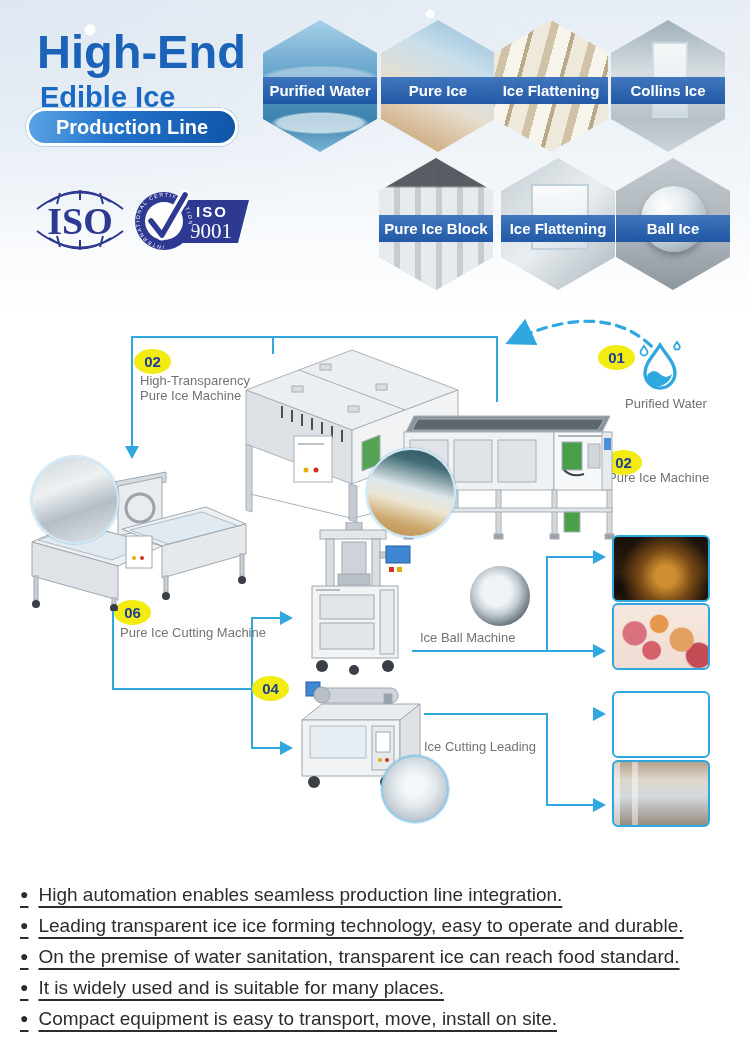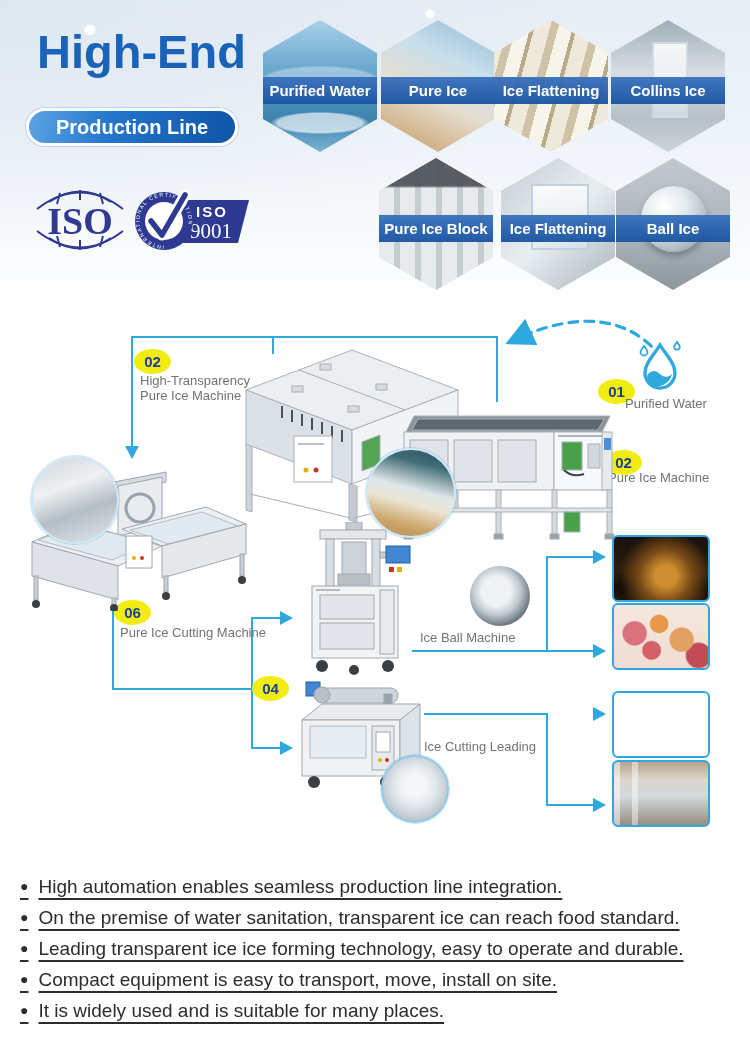--- a/index.html
+++ b/index.html
@@ -97,34 +97,35 @@
       linear-gradient(180deg,#f6e8de 0%,#f0dcd2 100%);}
   .p3{top:691px;background:
       radial-gradient(circle at 50% 52%,#8a5a26 0 22%,#45290f 45%,#2a1a0a 60%,rgba(0,0,0,0) 72%),
       linear-gradient(180deg,#8a9464 0%,#6b7350 30%,#9b8succeed 31%,#8d8372 100%);}
   .p4{top:760px;background:
       linear-gradient(90deg,rgba(255,255,255,.5) 0 6px,rgba(255,255,255,0) 6px 18px,rgba(255,255,255,.45) 18px 24px,rgba(255,255,255,0) 24px),
       linear-gradient(180deg,#b5a28b 0%,#ddd6cb 28%,#d2d9dd 55%,#978c7e 100%);}
   
   .features{position:absolute;left:20px;top:876px;width:716px;margin:0;padding:0;}
   .features li{
-    list-style:none;margin:0 0 10px 0;font-size:19px;color:#2c2c2c;line-height:21px;
+    list-style:none;margin:8px 0 10px 0;font-size:19px;color:#2c2c2c;line-height:21px;
     text-decoration:underline;text-underline-offset:5px;text-decoration-thickness:1.5px;
   }
   .dot{font-size:14px;margin-right:10px;vertical-align:2px;}
   svg text{font-family:"Liberation Sans",sans-serif;}
   .serif{font-family:"Liberation Serif",serif;}
 </style>
 </head>
 <body>
 
 <div class="poster">
   <div class="topbg"></div>
 
   <div class="title">High-End</div>
+  <div class="subtitle">Edible Ice</div>
   <div class="pill">Production Line</div>
 
   <svg class="iso-globe" width="100" height="64" viewBox="0 0 100 64">
     <g fill="none" stroke="#2e3a92" stroke-width="2">
       <path d="M7,21 Q50,-12 93,21"></path>
       <path d="M19,14 Q50,-7 81,14"></path>
       <path d="M50,2 L50,12"></path>
       <path d="M30,5 L27,16"></path>
       <path d="M70,5 L73,16"></path>
       <path d="M7,43 Q50,76 93,43"></path>
@@ -228,21 +229,21 @@
   <div class="tri-r" style="left:593px;top:550px"></div>
   <div class="tri-r" style="left:593px;top:644px"></div>
   <div class="ln" style="left:548px;top:650px;width:46px;height:2px"></div>
 
   <div class="ln" style="left:424px;top:713px;width:124px;height:2px"></div>
   <div class="ln" style="left:546px;top:713px;width:2px;height:93px"></div>
   <div class="tri-r" style="left:593px;top:707px"></div>
   <div class="ln" style="left:546px;top:804px;width:48px;height:2px"></div>
   <div class="tri-r" style="left:593px;top:798px"></div>
 
-  <div class="badge" style="left:598px;top:379px">01</div>
+  <div class="badge" style="left:598px;top:345px">01</div>
   <svg style="position:absolute;left:636px;top:338px" width="48" height="56" viewBox="0 0 48 56">
     <path d="M24,7 C30,17 39,25 39,35 a15,15 0 1,1 -30,0 C9,25 18,17 24,7 z" fill="#ffffff" stroke="#2fa8e0" stroke-width="3.4"></path>
     <path d="M12,37 q6,-6 12,0 q6,6 12,0 a15,15 0 0,1 -24,9 a15,15 0 0,1 -0.5,-8 z" fill="#2fa8e0" transform="translate(0,-1)"></path>
     <path d="M8,8 c1.5,2.5 3.5,4 3.5,6 a3.5,3.5 0 1,1 -7,0 c0,-2 2,-3.5 3.5,-6 z" fill="none" stroke="#2fa8e0" stroke-width="1.8"></path>
     <path d="M41,4 c1.2,2 2.8,3.2 2.8,4.8 a2.8,2.8 0 1,1 -5.6,0 c0,-1.6 1.6,-2.8 2.8,-4.8 z" fill="none" stroke="#2fa8e0" stroke-width="1.8"></path>
   </svg>
   <div class="flabel" style="left:612px;top:396px;width:108px;text-align:center">Purified Water</div>
 
   <div class="badge" style="left:134px;top:349px">02</div>
   <div class="flabel" style="left:140px;top:373px">
@@ -393,18 +394,18 @@
   <div class="circ c-ball"></div>
   <div class="circ c-cubes"></div>
 
   <div class="pimg p1"></div>
   <div class="pimg p2"></div>
   <div class="pimg p3"></div>
   <div class="pimg p4"></div>
 
   <ul class="features">
     <li><span class="dot">●</span><span>High automation enables seamless production line integration.</span></li>
+    <li><span class="dot">●</span><span>Leading transparent ice ice forming technology, easy to operate and durable.</span></li>
     <li><span class="dot">●</span><span>On the premise of water sanitation, transparent ice can reach food standard.</span></li>
-    <li><span class="dot">●</span><span>Leading transparent ice ice forming technology, easy to operate and durable.</span></li>
+    <li><span class="dot">●</span><span>It is widely used and is suitable for many places.</span></li>
     <li><span class="dot">●</span><span>Compact equipment is easy to transport, move, install on site.</span></li>
-    <li><span class="dot">●</span><span>It is widely used and is suitable for many places.</span></li>
   </ul>
 </div>
 
 </body></html>

